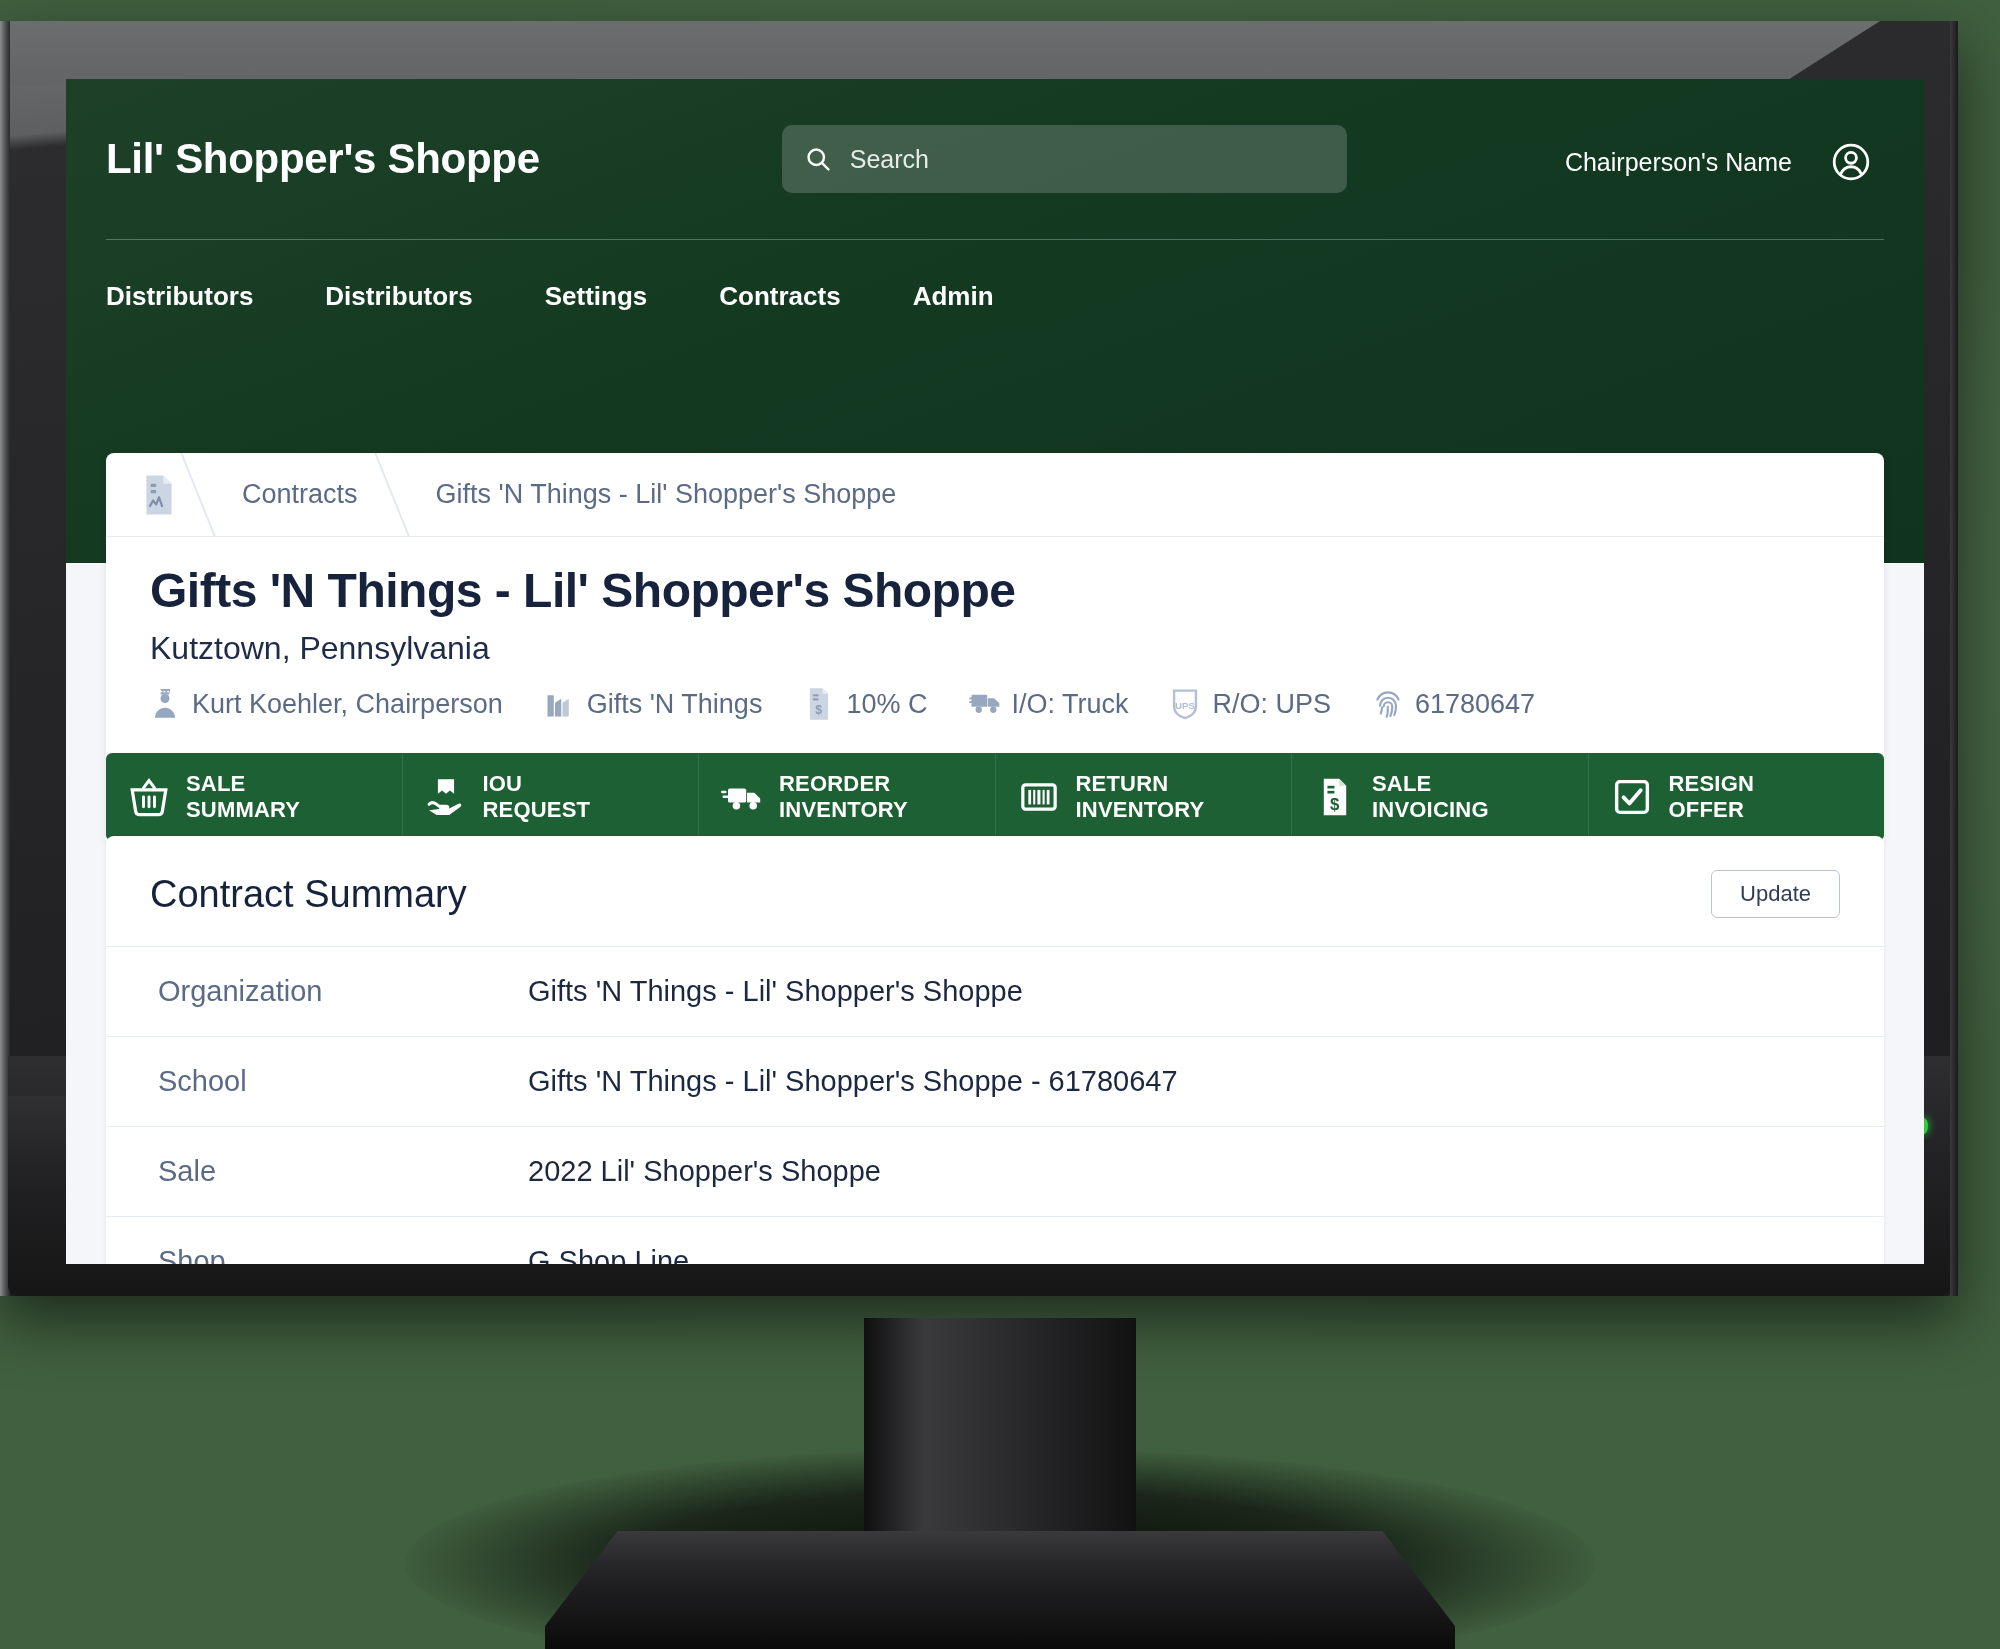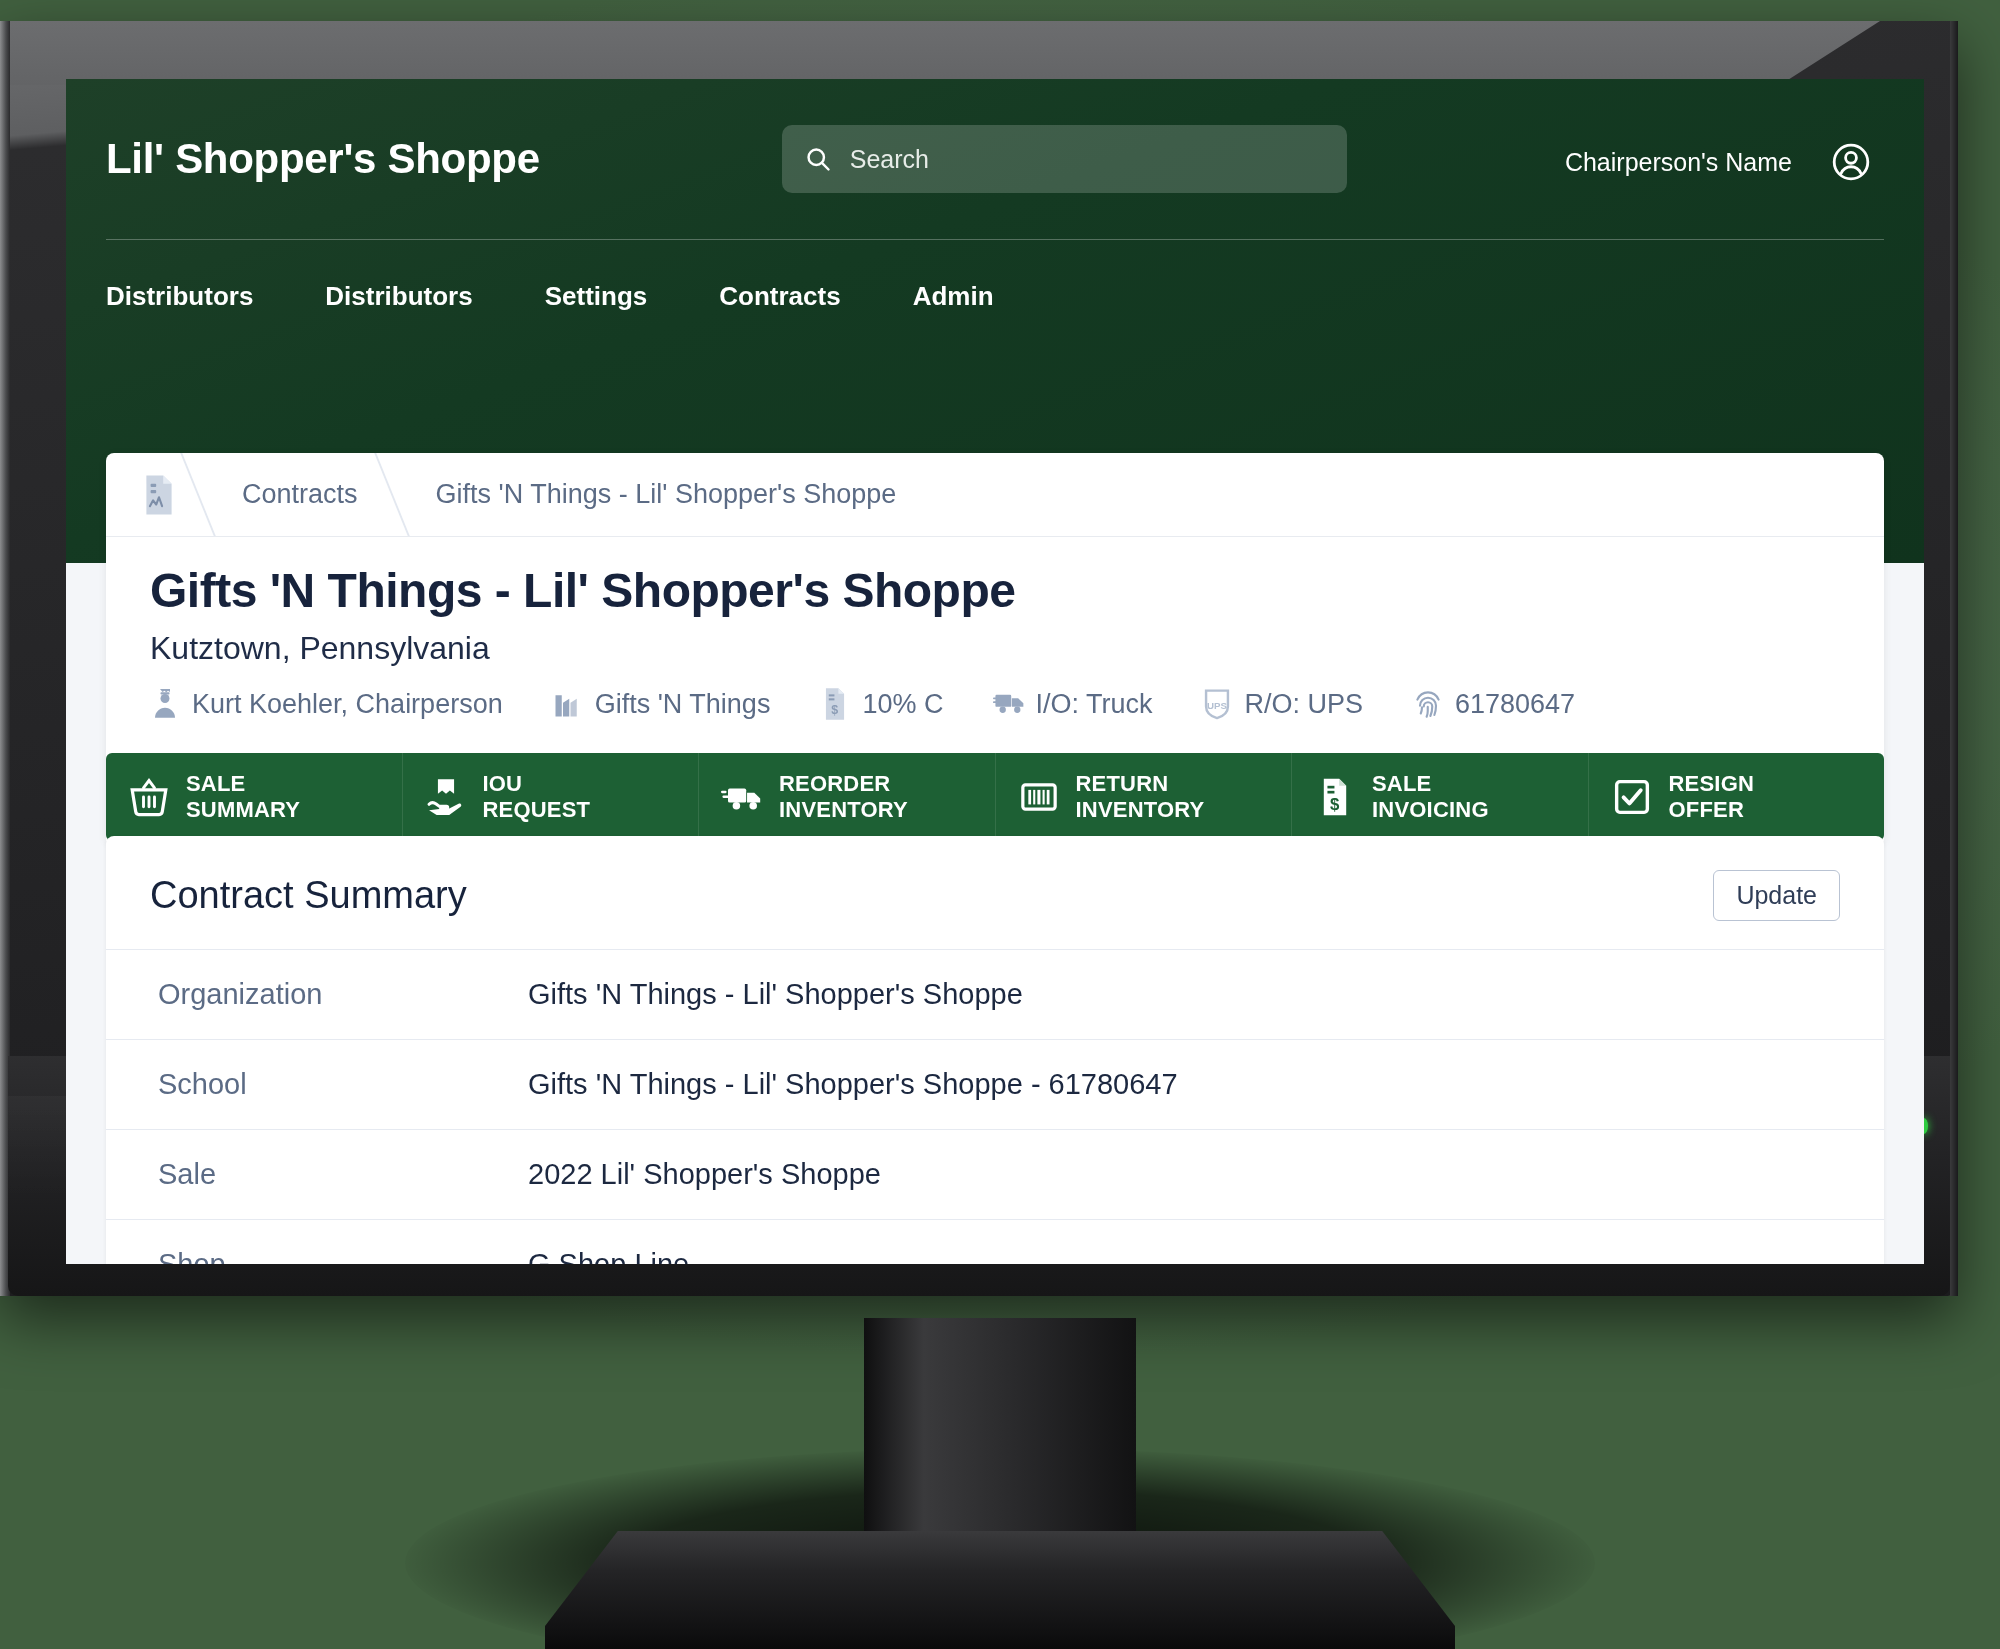--- a/index.html
+++ b/index.html
@@ -205,21 +205,21 @@
   .page-title {
     font-size: 48px; font-weight: bold; color: #17233c;
     letter-spacing: -0.5px;
   }
   .page-subtitle {
     font-size: 32px; color: #1f2c47;
     margin-top: 12px;
   }
   .meta-row {
     display: flex; align-items: center;
-    gap: 8px;
+    gap: 0;
     margin-top: 20px;
     padding-bottom: 24px;
   }
   .meta-item {
     display: flex; align-items: center; gap: 12px;
     color: #5b6b85;
     font-size: 27px;
     margin-right: 42px;
     white-space: nowrap;
   }
@@ -261,26 +261,26 @@
     box-shadow: 0 1px 4px rgba(0,0,0,0.07);
     padding: 0 0 10px 0;
   }
   .summary-head {
     display: flex; align-items: center;
     padding: 34px 44px 28px 44px;
   }
   .summary-title { font-size: 38px; color: #17233c; }
   .update-btn {
     margin-left: auto;
-    font-size: 25px;
+    font-size: 22px;
     color: #2f3d57;
     background: #ffffff;
     border: 1px solid #b9c3d3;
     border-radius: 6px;
-    padding: 10px 22px;
+    padding: 10px 28px;
     cursor: pointer;
     font-family: "Liberation Sans", sans-serif;
   }
   .kv-row {
     display: flex;
     align-items: center;
     padding: 28px 52px;
     border-top: 1px solid #e6eaf1;
   }
   .kv-row:first-of-type { border-top: 1px solid #e6eaf1; }

